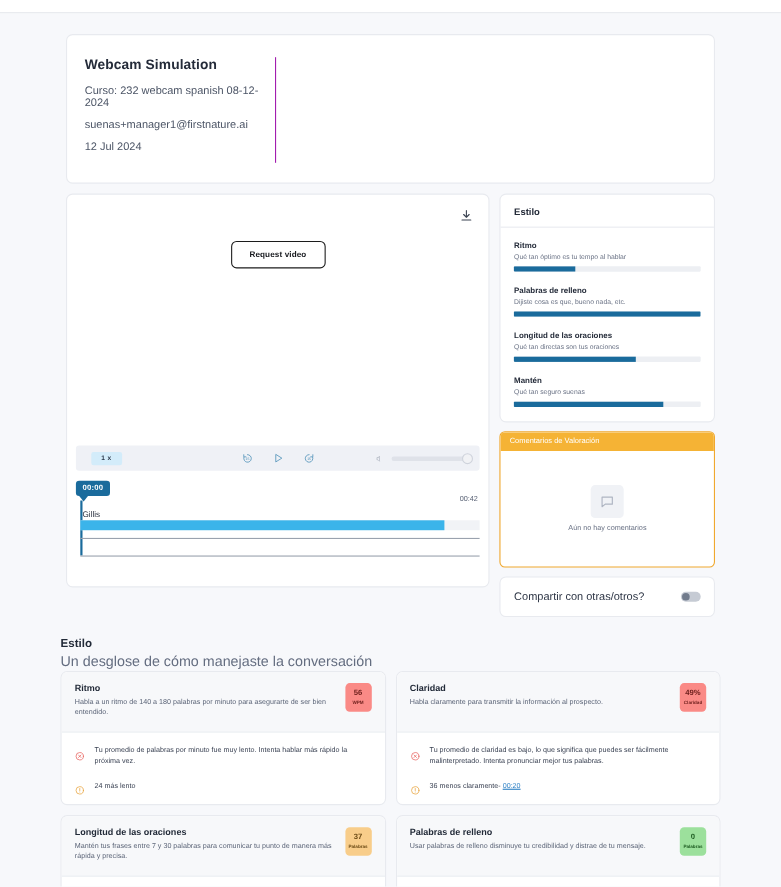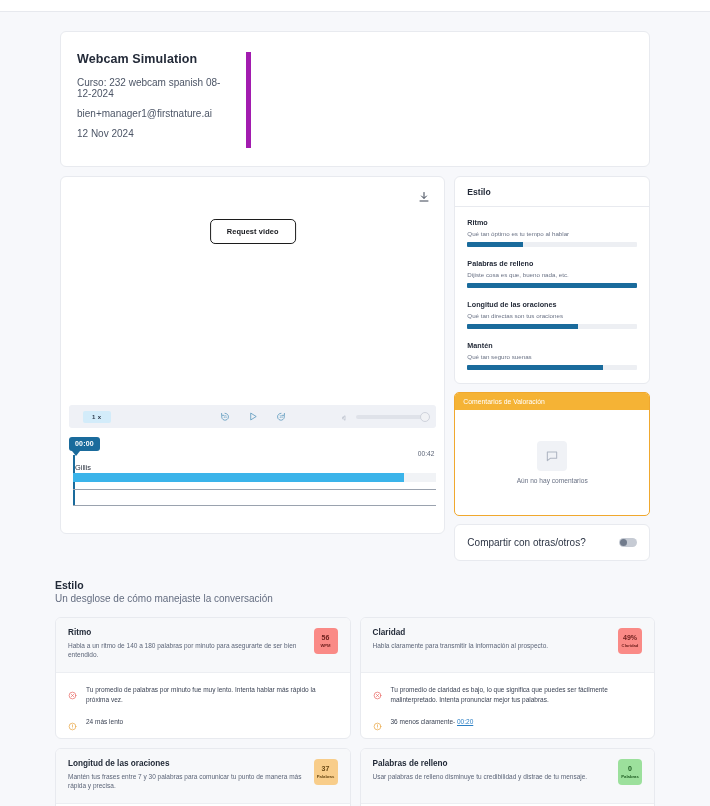--- a/index.html
+++ b/index.html
@@ -12,21 +12,21 @@
   }
   .topbar { height: 12px; background:#fff; border-bottom:1px solid #e7e9ee; }
   .page { padding: 0 0 0 0; }
 
   
   .card { background:#fff; border:1px solid #e8eaef; border-radius:6px; }
 
   
   .hdr-wrap { padding: 19px 60px 0 60px; }
   .hdr-card { display:flex; padding: 20px 0 18px 0; min-height: 84px; }
-  .hdr-left { width: 190px; padding: 0 14px 0 16px; border-right:5px solid #a21caf; }
+  .hdr-left { width: 190px; padding: 0 14px 0 16px; border-right:1px solid #a21caf; }
   .hdr-right { flex:1; }
   .hdr-title { font-size: 12.5px; font-weight:bold; letter-spacing:.1px; color:#242b39; margin-bottom: 11px; }
   .hdr-line { font-size: 10px; color:#4c5566; margin-bottom: 9px; line-height:1.1; }
 
   
   .main-wrap { padding: 9px 60px 0 60px; display:flex; gap: 9px; align-items: flex-start; }
   .player-card { width: 388px; height: 358px; position:relative; overflow:hidden; }
   .side-col { width: 197px; display:flex; flex-direction:column; gap: 8px; }
 
   
@@ -85,21 +85,21 @@
 
   
   .share { display:flex; align-items:center; justify-content:space-between; padding: 12px 12px; }
   .share-lbl { font-size:10px; color:#2c3444; }
   .toggle { width:18px; height:9px; border-radius:6px; background:#c6cbd4; position:relative; }
   .toggle::after { content:""; position:absolute; left:1px; top:1px; width:7px; height:7px; border-radius:50%; background:#717b8c; }
 
   
   .bd-wrap { padding: 18px 55px 0 55px; }
   .bd-title { font-size:10.5px; font-weight:bold; color:#222a38; margin-bottom:2px; }
-  .bd-sub { font-size:10px; color:#646d80; margin-bottom:13px; }
+  .bd-sub { font-size:13px; color:#646d80; margin-bottom:2px; }
   .bd-grid { display:grid; grid-template-columns: 1fr 1fr; gap: 9px; }
   .bd-card { overflow:hidden; }
   .bd-head { background:#f7f8fa; padding: 10px 12px 11px 12px; display:flex; gap:8px; border-bottom:1px solid #eceef2; min-height: 55px; }
   .bd-head-txt { flex:1; }
   .bd-name { font-size:8.2px; font-weight:bold; color:#222a38; margin-bottom:5px; }
   .bd-desc { font-size:6.5px; color:#5c6578; line-height:1.35; }
   .badge { width:24px; height:26px; border-radius:4px; display:flex; flex-direction:column;
            align-items:center; justify-content:center; flex-shrink:0; }
   .badge-val { font-size:7px; font-weight:bold; line-height:1.1; }
   .badge-lbl { font-size:4.2px; font-weight:bold; margin-top:1px; }
@@ -115,22 +115,22 @@
 
 <div class="topbar"></div>
 
 <div class="page">
 
   <div class="hdr-wrap">
     <div class="card hdr-card">
       <div class="hdr-left">
         <div class="hdr-title">Webcam Simulation</div>
         <div class="hdr-line">Curso: 232 webcam spanish 08-12-2024</div>
-        <div class="hdr-line">bien+manager1@firstnature.ai</div>
-        <div class="hdr-line">12 Nov 2024</div>
+        <div class="hdr-line">suenas+manager1@firstnature.ai</div>
+        <div class="hdr-line">12 Jul 2024</div>
       </div>
       <div class="hdr-right"></div>
     </div>
   </div>
 
   <div class="main-wrap">
 
     <div class="card player-card">
       <div class="video-stage">
         <span class="dl-icon">

